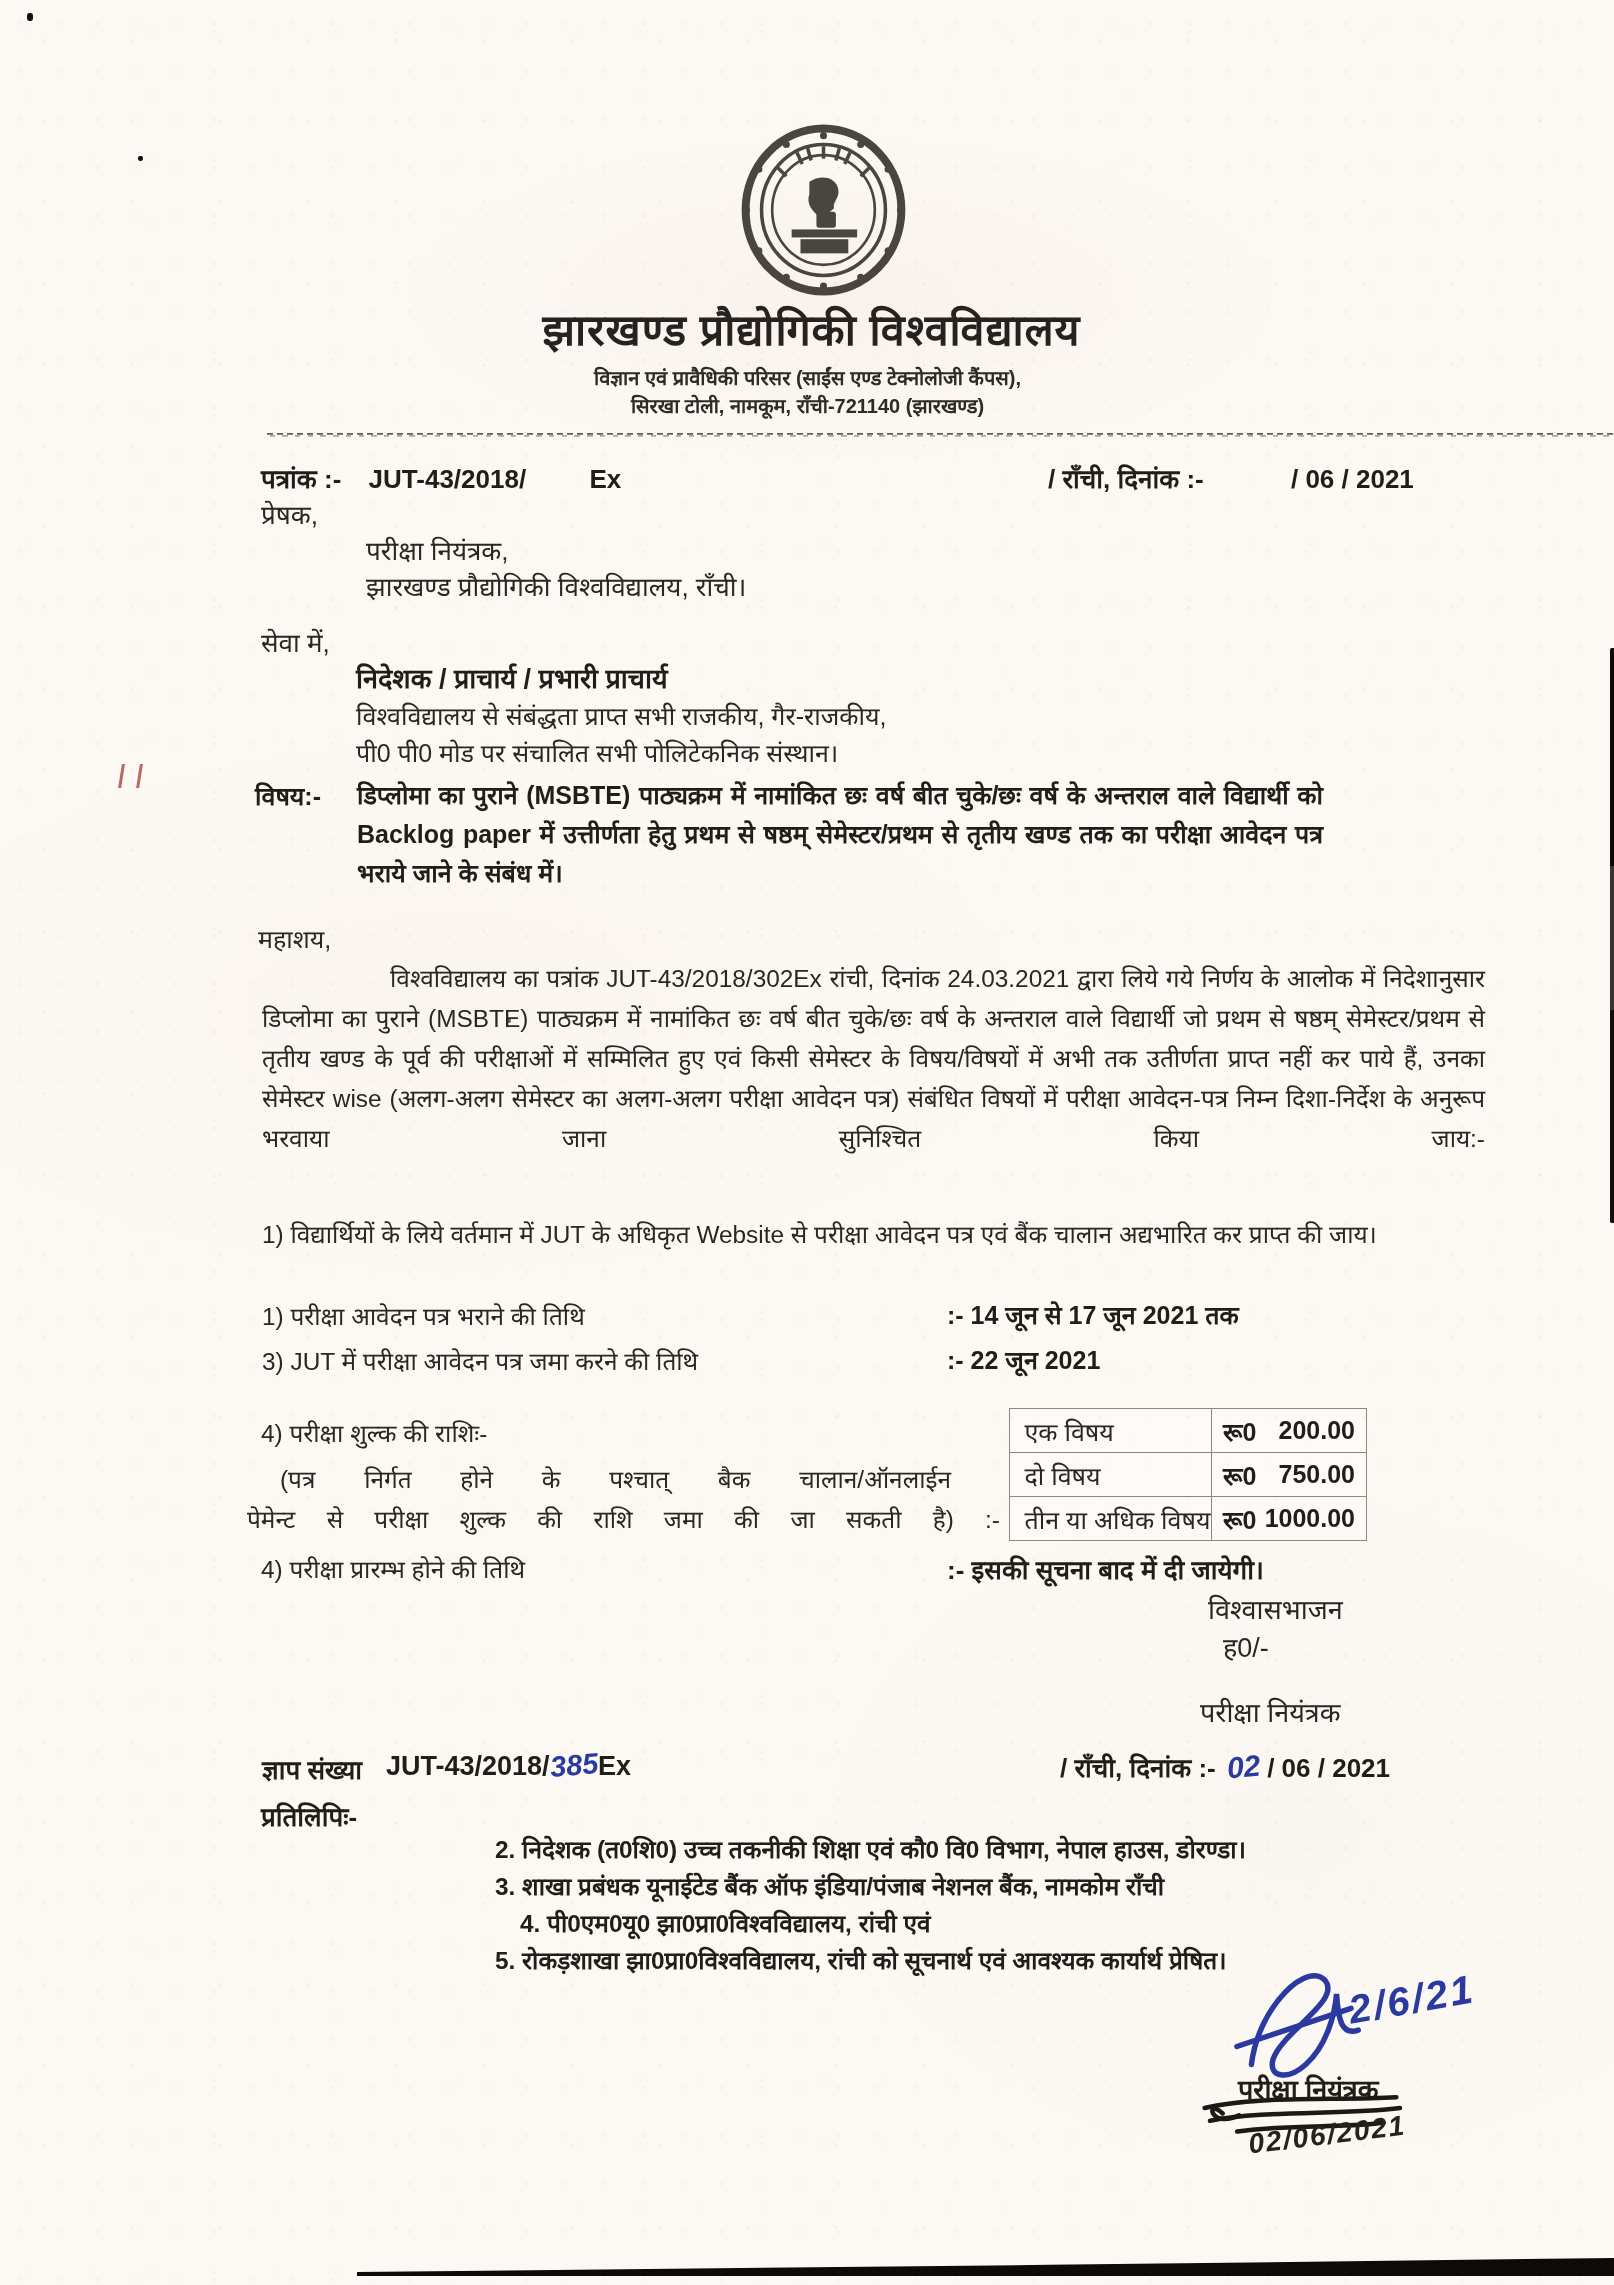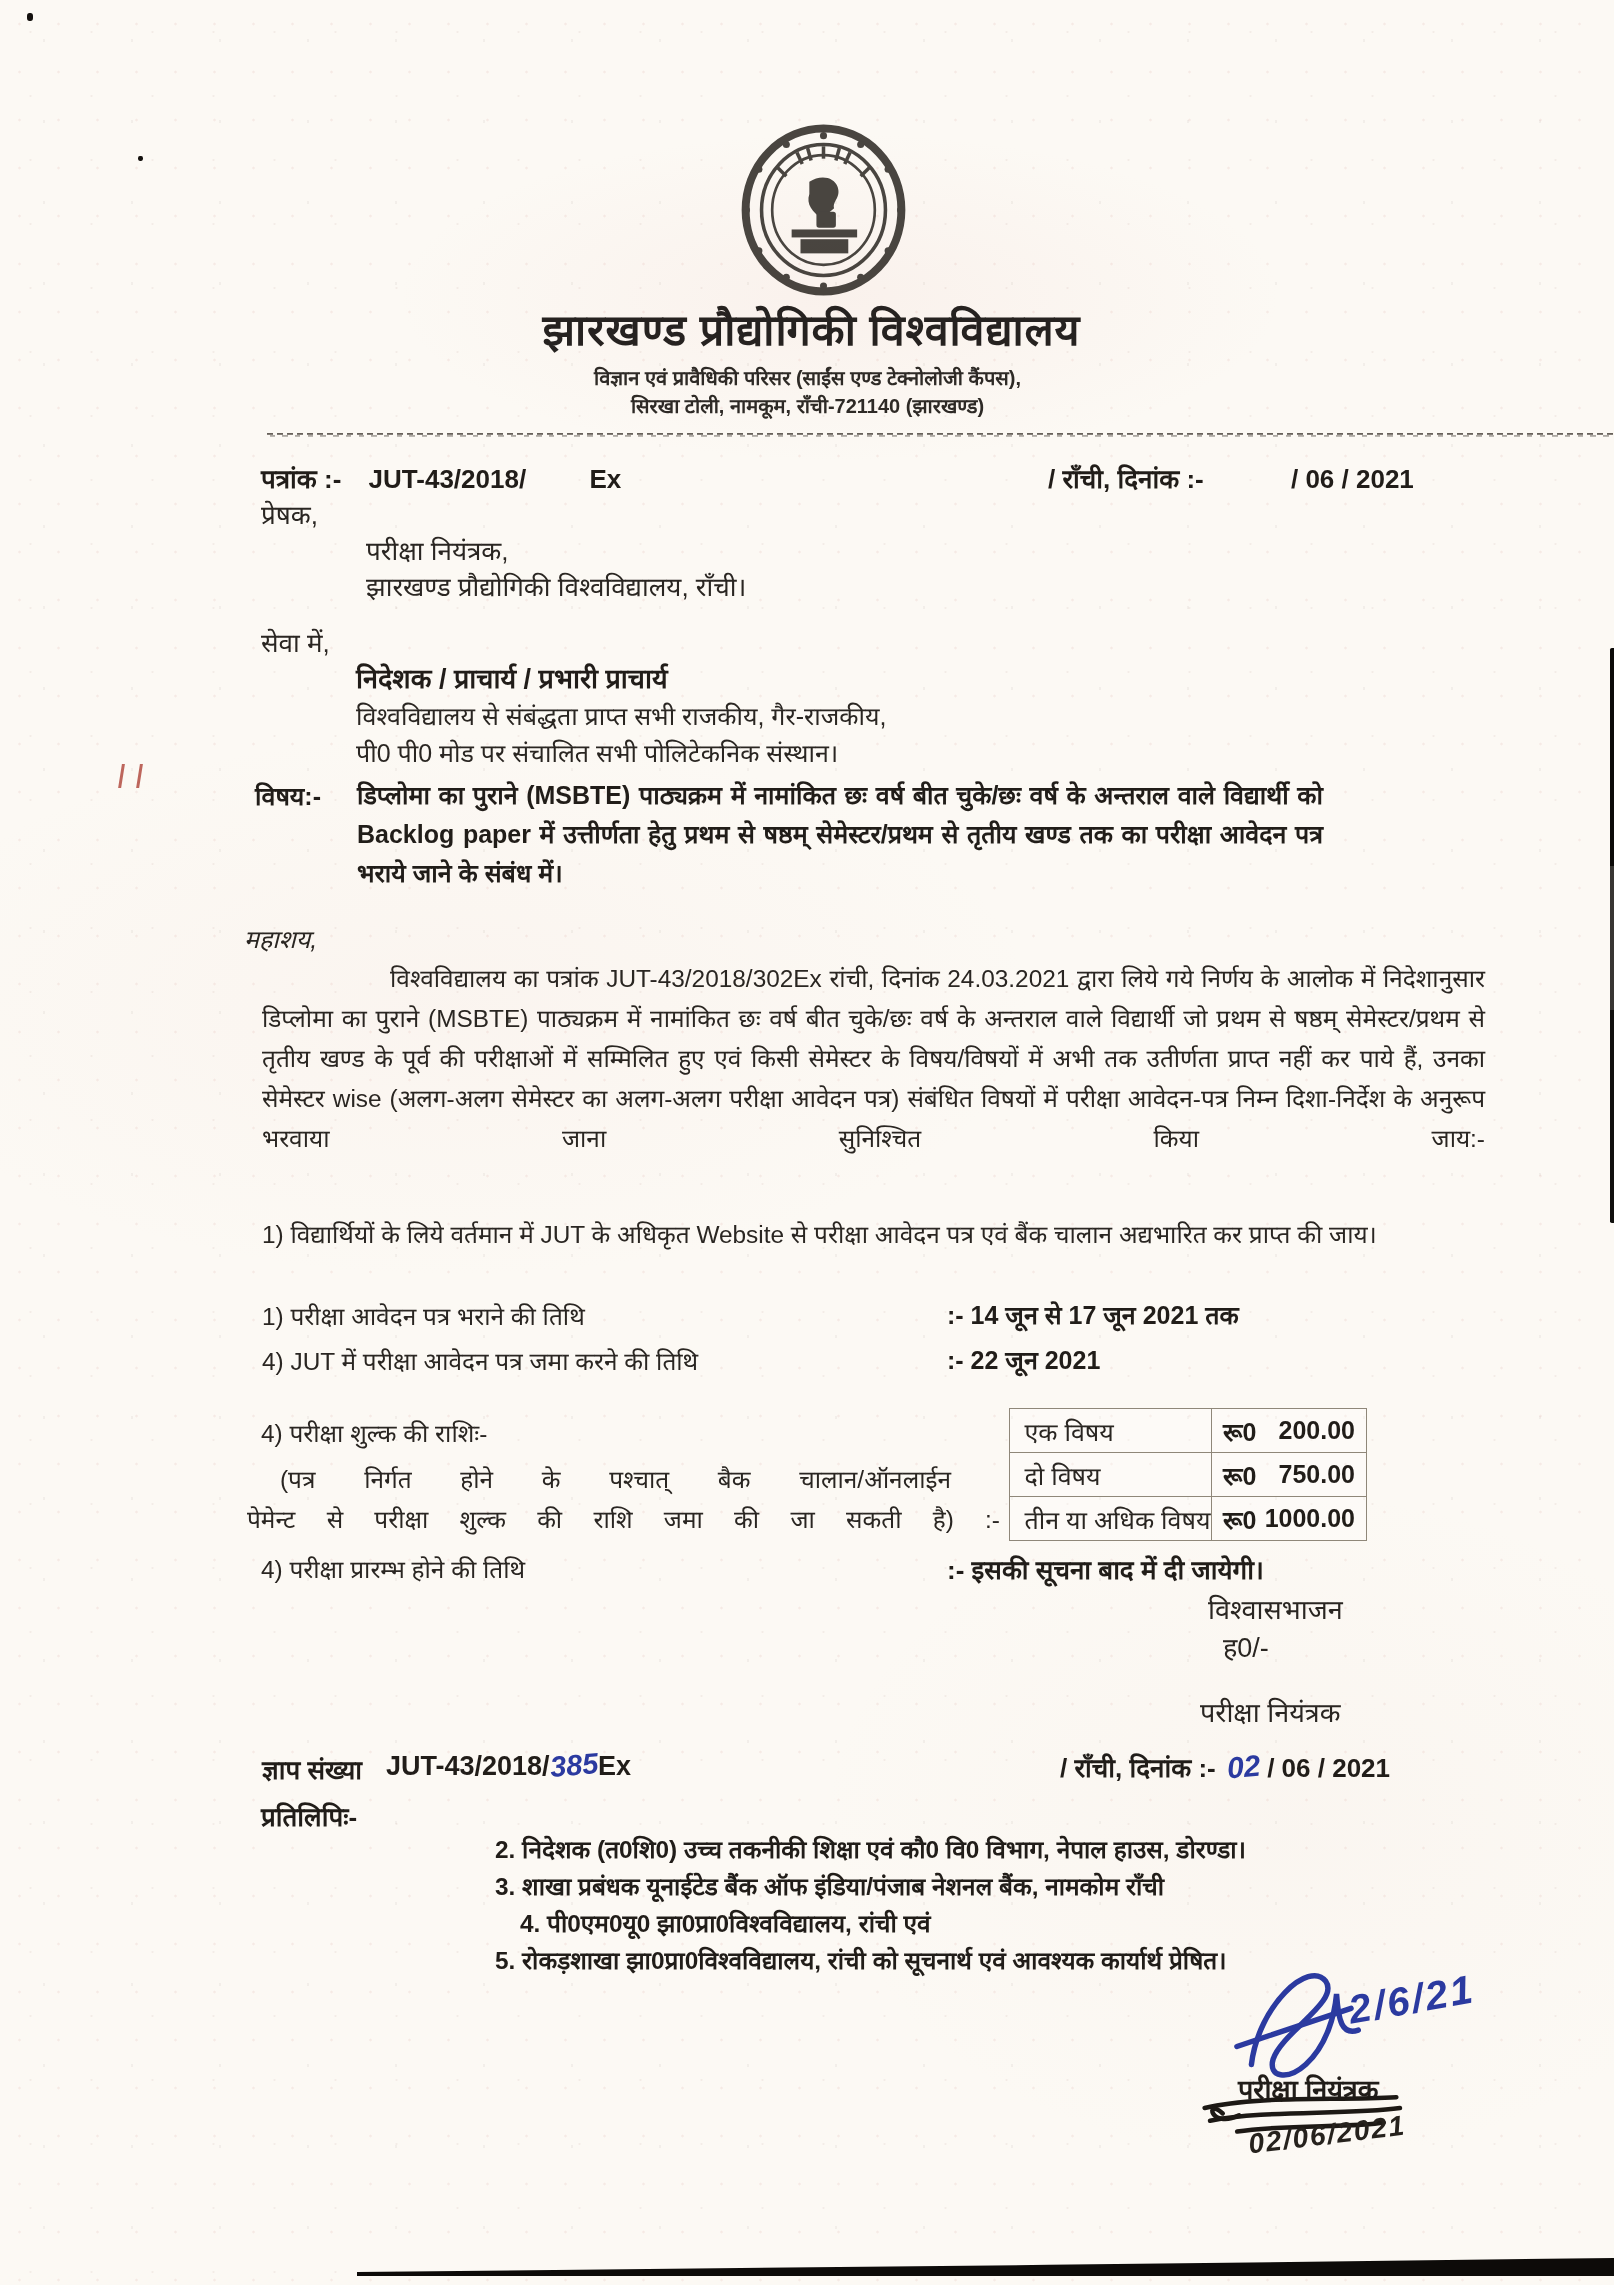--- a/index.html
+++ b/index.html
@@ -114,30 +114,30 @@
   <div class="abs t29" style="left:366px;top:568px;">झारखण्ड प्रौद्योगिकी विश्वविद्यालय, राँची।</div>
 
   <div class="abs t29" style="left:261px;top:624px;">सेवा में,</div>
   <div class="abs t30 b" style="left:356px;top:659px;">निदेशक / प्राचार्य / प्रभारी प्राचार्य</div>
   <div class="abs t28" style="left:356px;top:698px;">विश्वविद्यालय से संबंद्धता प्राप्त सभी राजकीय, गैर-राजकीय,</div>
   <div class="abs t28" style="left:356px;top:735px;">पी0 पी0 मोड पर संचालित सभी पोलिटेकनिक संस्थान।</div>
 
   <div class="abs t28 b" style="left:255px;top:778px;">विषय:-</div>
   <div class="abs t28 b just" style="left:357px;top:776px;width:966px;line-height:39px;">डिप्लोमा का पुराने (MSBTE) पाठ्यक्रम में नामांकित छः वर्ष बीत चुके/छः वर्ष के अन्तराल वाले विद्यार्थी को Backlog paper में उत्तीर्णता हेतु  प्रथम से षष्ठम् सेमेस्टर/प्रथम से तृतीय खण्ड तक का परीक्षा आवेदन पत्र भराये जाने के संबंध में।</div>
 
-  <div class="abs t28" style="left:244px;top:921px;font-style:italic;">महाशय,</div>
+  <div class="abs t28" style="left:258px;top:921px;">महाशय,</div>
 
   <div class="abs t27 para justlast" style="left:262px;top:959px;width:1223px;text-indent:128px;">विश्वविद्यालय का पत्रांक JUT-43/2018/302Ex रांची, दिनांक 24.03.2021 द्वारा लिये गये निर्णय के आलोक में निदेशानुसार डिप्लोमा का पुराने (MSBTE) पाठ्यक्रम में नामांकित छः वर्ष बीत चुके/छः वर्ष के अन्तराल वाले विद्यार्थी जो प्रथम से षष्ठम् सेमेस्टर/प्रथम से तृतीय खण्ड के पूर्व की परीक्षाओं में सम्मिलित हुए एवं किसी सेमेस्टर के विषय/विषयों में अभी तक उतीर्णता प्राप्त नहीं कर पाये हैं, उनका सेमेस्टर wise (अलग-अलग सेमेस्टर का अलग-अलग परीक्षा आवेदन पत्र) संबंधित विषयों में परीक्षा आवेदन-पत्र निम्न दिशा-निर्देश के अनुरूप भरवाया जाना सुनिश्चित किया जाय:-</div>
 
   <div class="abs t27 just" style="left:262px;top:1212px;width:1223px;line-height:45px;">1) विद्यार्थियों के लिये वर्तमान में JUT के अधिकृत Website से परीक्षा आवेदन पत्र एवं बैंक चालान अद्यभारित कर प्राप्त की जाय।</div>
 
   <div class="abs t27" style="left:262px;top:1299px;">1) परीक्षा आवेदन पत्र भराने की तिथि</div>
   <div class="abs t28 b" style="left:947px;top:1297px;">:- 14 जून से 17 जून 2021 तक</div>
 
-  <div class="abs t27" style="left:262px;top:1344px;">4) JUT में परीक्षा आवेदन पत्र जमा करने की तिथि</div>
+  <div class="abs t27" style="left:262px;top:1344px;">3) JUT में परीक्षा आवेदन पत्र जमा करने की तिथि</div>
   <div class="abs t28 b" style="left:947px;top:1342px;">:- 22 जून 2021</div>
 
   <div class="abs t27" style="left:261px;top:1416px;">4) परीक्षा शुल्क की राशिः-</div>
   <div class="abs t27 justlast" style="left:280px;top:1462px;width:671px;">(पत्र निर्गत होने के पश्चात् बैक चालान/ऑनलाईन</div>
   <div class="abs t27 justlast" style="left:247px;top:1502px;width:753px;">पेमेन्ट से परीक्षा शुल्क की राशि जमा की जा सकती है)  :-</div>
 
   <div class="abs feetable" style="left:1009px;top:1408px;width:356px;">
     <div class="feerow">
       <div class="feelabel">एक विषय</div>
       <div class="feeamt">

